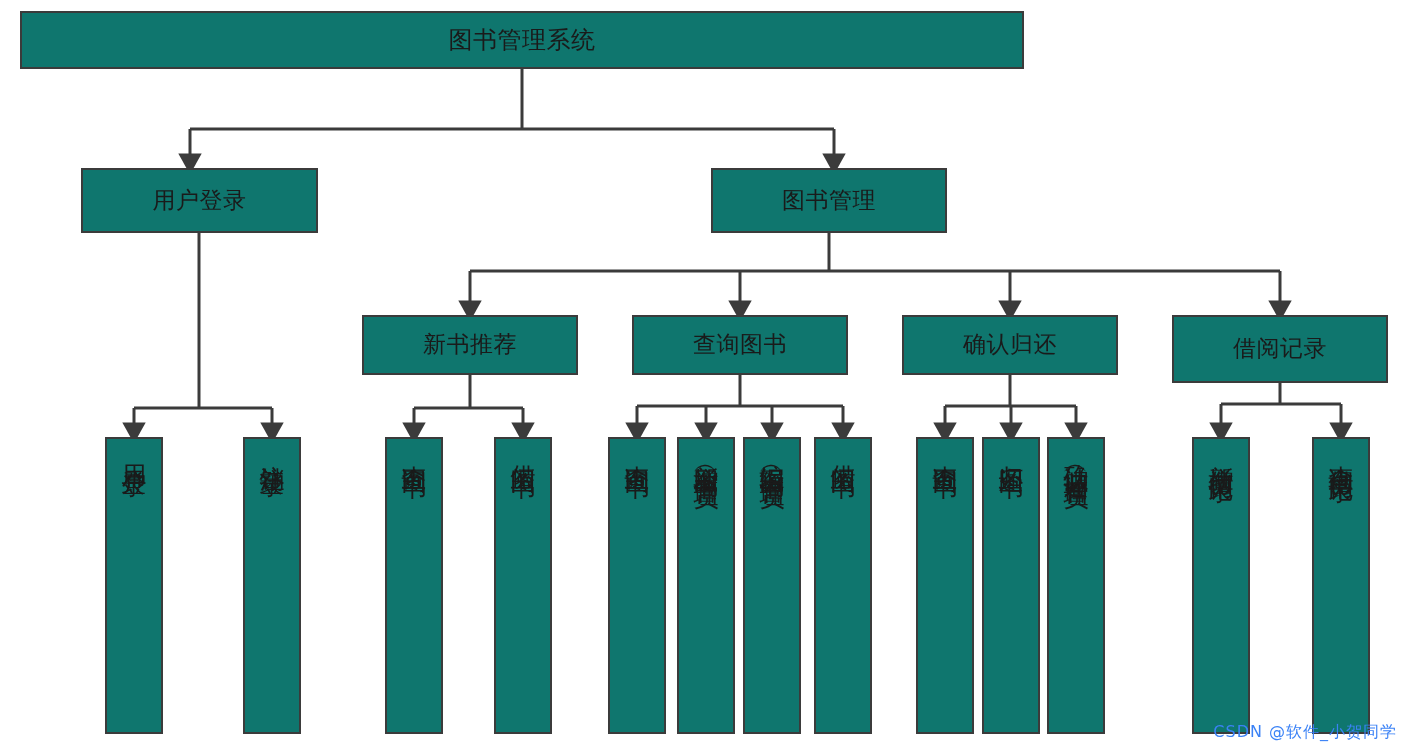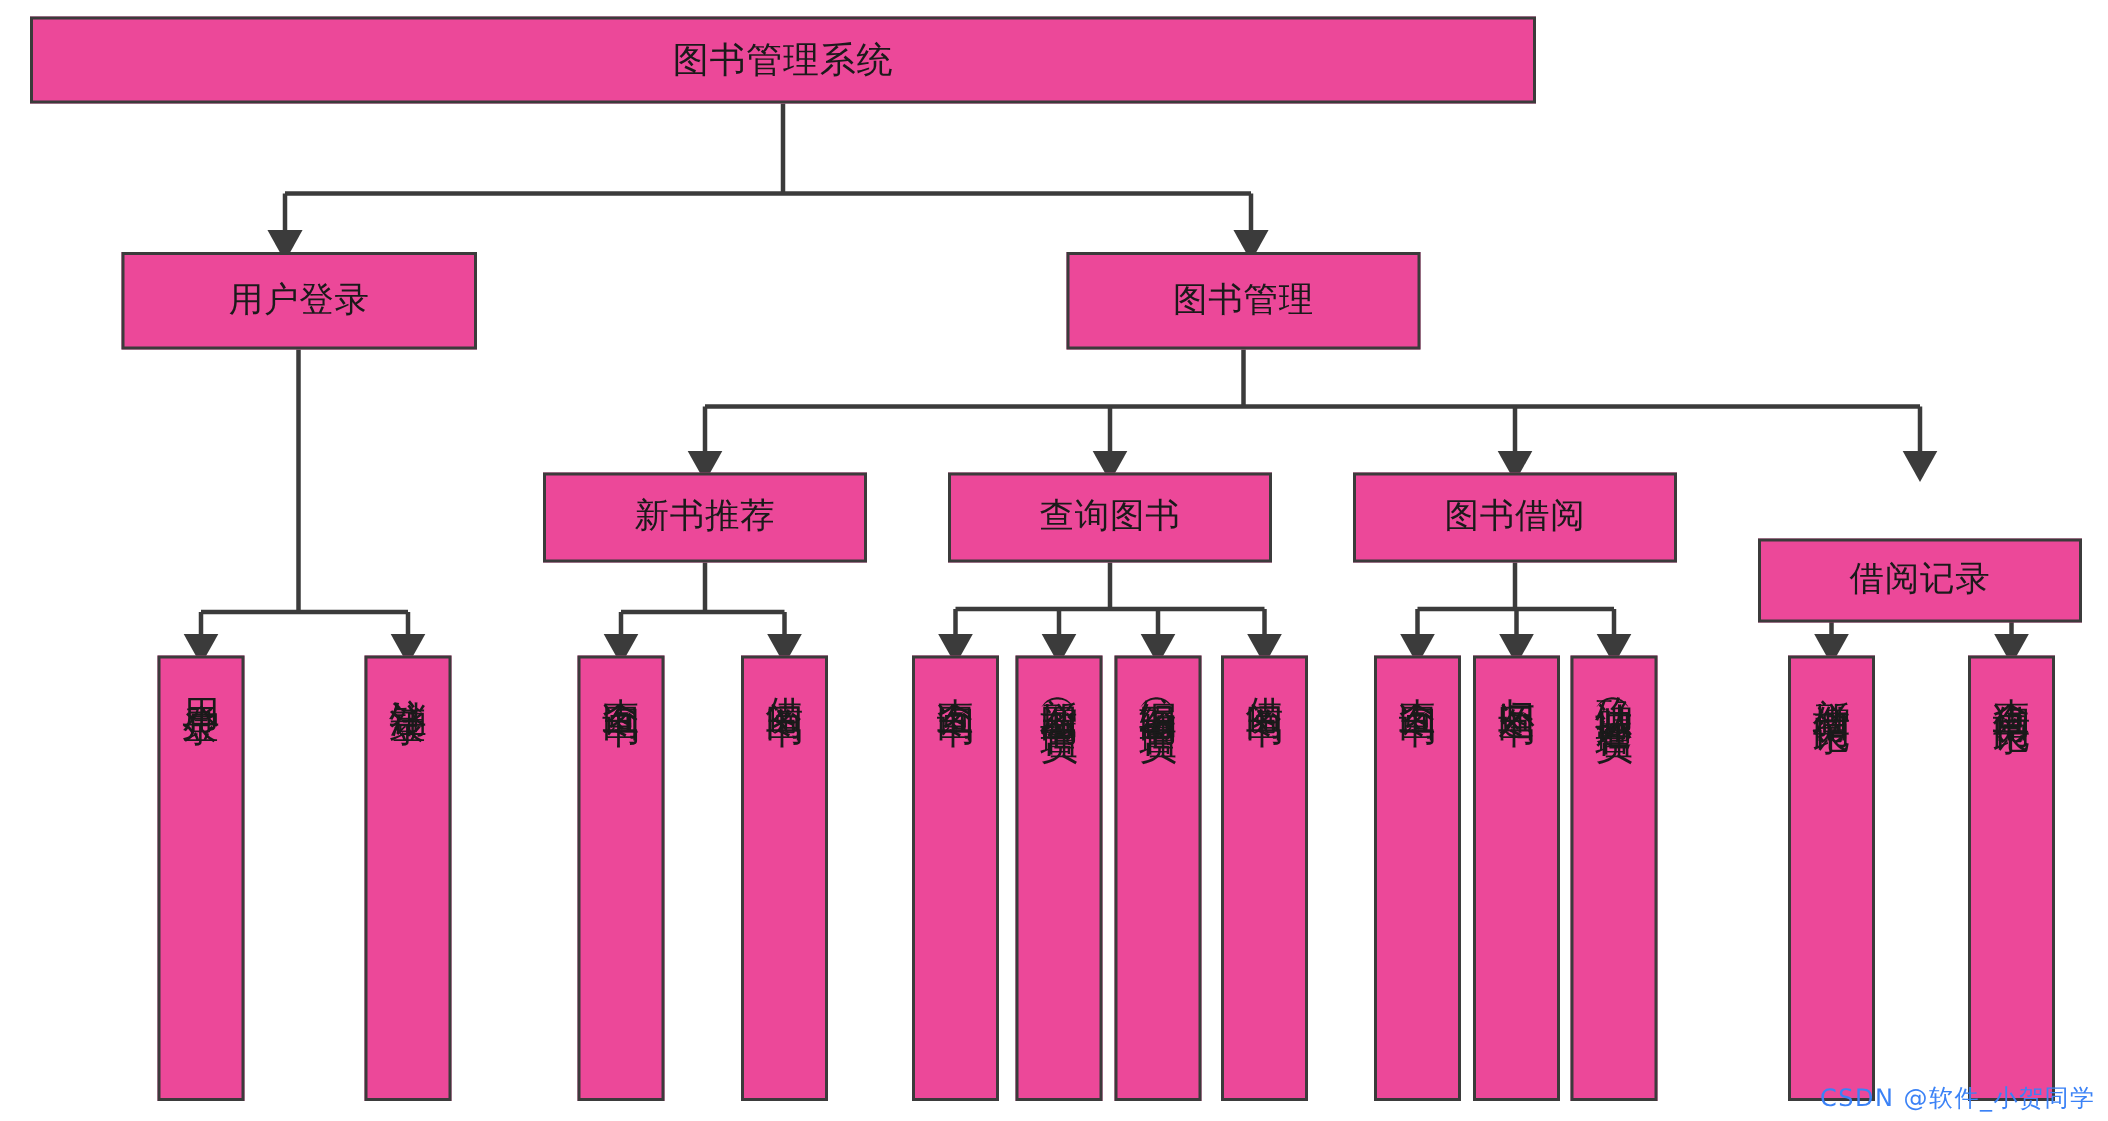--- a/index.html
+++ b/index.html
@@ -22,21 +22,21 @@
     position: absolute;
     left: 0;
     top: 0;
     width: 1405px;
     height: 747px;
     pointer-events: none;
   }
   .node {
     position: absolute;
     box-sizing: border-box;
-    background: #ec4899;
+    background: #0f766e;
     border: 2px solid #3b3b3b;
     display: flex;
     align-items: center;
     justify-content: center;
     color: #1a1a1a;
     z-index: 2;
   }
   .node .label {
     display: block;
     text-align: center;
@@ -139,23 +139,23 @@
     <span class="label">图书管理</span>
   </div>
 
   <div class="node horiz" style="left:362px; top:315px; width:216px; height:60px;">
     <span class="label">新书推荐</span>
   </div>
   <div class="node horiz" style="left:632px; top:315px; width:216px; height:60px;">
     <span class="label">查询图书</span>
   </div>
   <div class="node horiz" style="left:902px; top:315px; width:216px; height:60px;">
-    <span class="label">图书借阅</span>
-  </div>
-  <div class="node horiz" style="left:1172px; top:315px; width:216px; height:56px;margin-top:44px;">
+    <span class="label">确认归还</span>
+  </div>
+  <div class="node horiz" style="left:1172px; top:315px; width:216px; height:68px;">
     <span class="label">借阅记录</span>
   </div>
 
   <div class="node vert" style="left:105px; top:437px; width:58px; height:297px;">
     <span class="label">用户登录</span>
   </div>
   <div class="node vert" style="left:243px; top:437px; width:58px; height:297px;">
     <span class="label">注销登录</span>
   </div>
 

